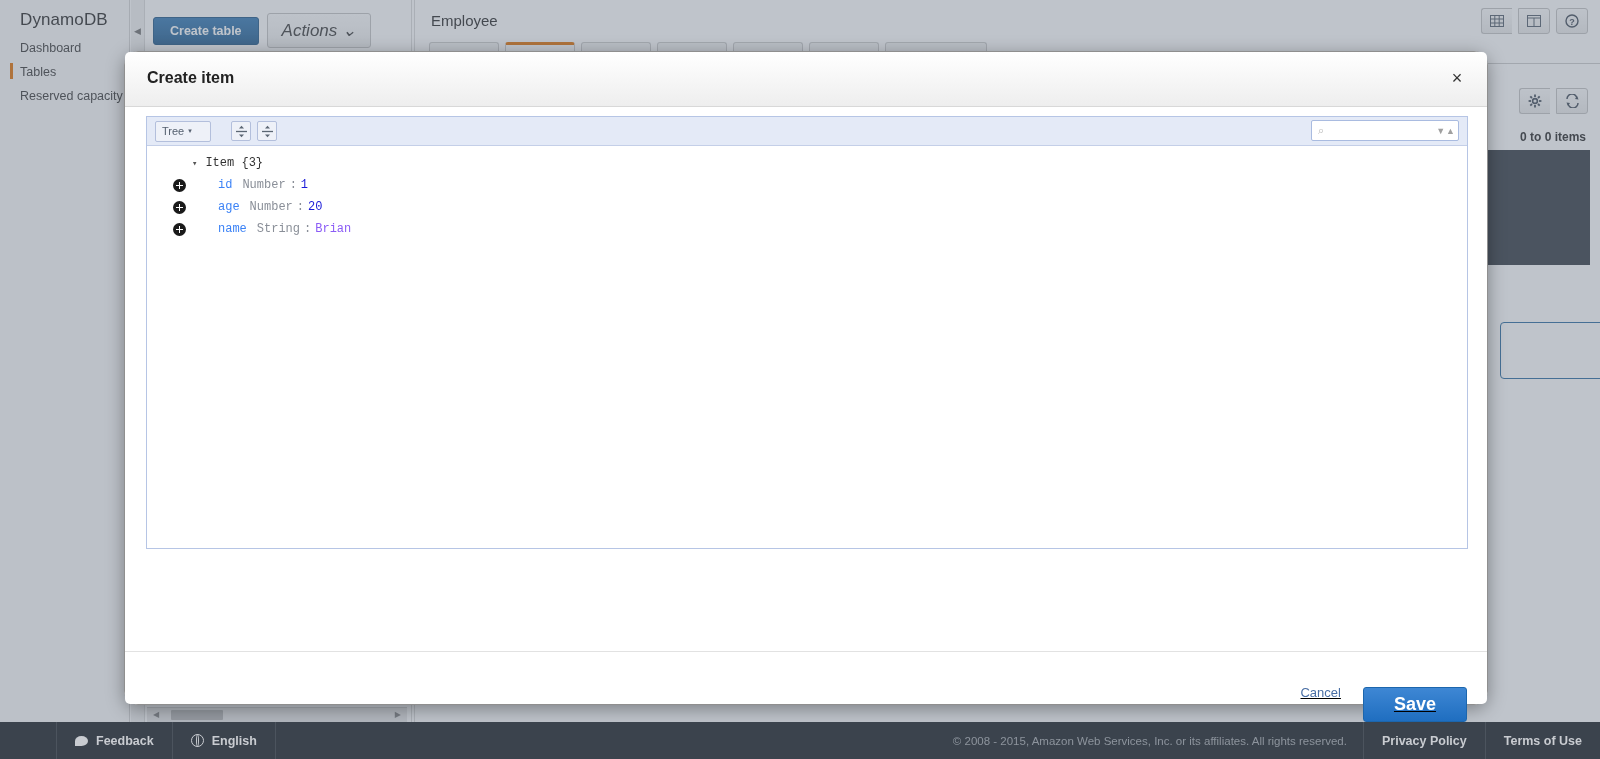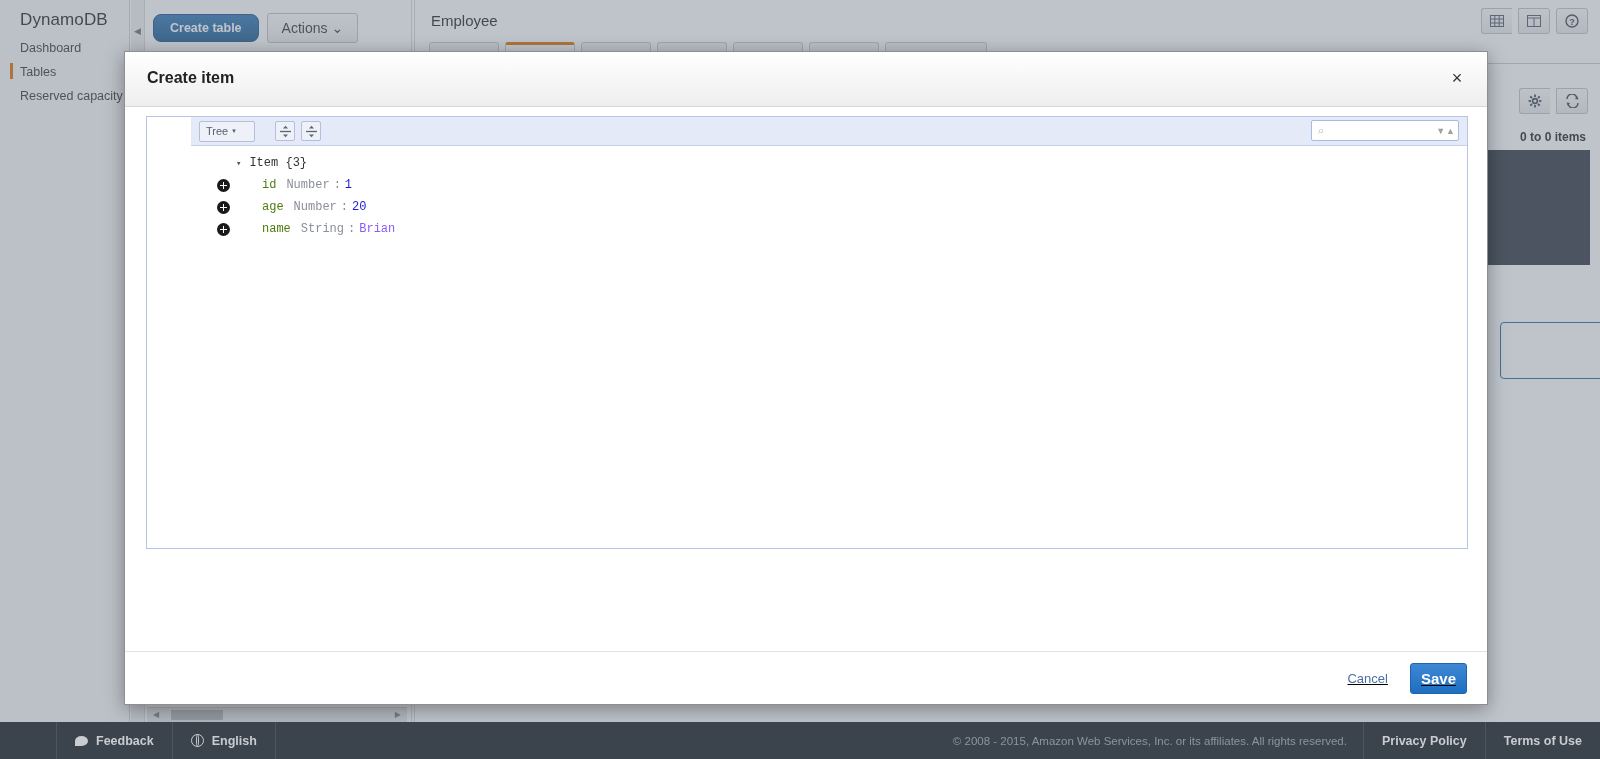--- a/index.html
+++ b/index.html
@@ -76,31 +76,32 @@
     display: flex; align-items: center; gap: 8px;
   }
   .btn-primary-sm {
     background: #2e6da4;
     background-image: linear-gradient(#3d7fb8, #2c6596);
     border: 1px solid #2a5f8e;
     color: #fff;
     font-size: 12.5px;
     font-weight: bold;
     padding: 6px 16px;
-    border-radius: 8px;
+    border-radius: 3px;
     cursor: pointer;
   }
   .btn-plain-sm {
     background: linear-gradient(#fdfdfd, #eeeeee);
     border: 1px solid #c6c6c6;
     color: #444;
-    font-size: 14px;
+    font-size: 17px;
     padding: 6px 14px;
     border-radius: 3px;
     cursor: pointer;
+    font-style: italic;
   }
   .vsep {
     position: absolute;
     left: 280px; top: 0;
     width: 1px; height: 722px;
     background: #dddddd;
   }
   .vsep2 {
     position: absolute;
     left: 283px; top: 0;
@@ -210,21 +211,21 @@
     background: rgba(96,108,124,0.40);
   }
 
   
   #modal {
     position: absolute;
     left: 124px; top: 51px;
     width: 1364px; height: 654px;
     background: #fff;
     border: 1px solid #8f8f8f;
-    border-radius: 0;
+    border-radius: 14px;
     box-shadow: 0 4px 18px rgba(0,0,0,.35);
     box-sizing: border-box;
   }
   .modal-header {
     height: 54px;
     background: linear-gradient(#ffffff, #eeeeee);
     border-bottom: 1px solid #d8d8d8;
     border-radius: 5px 5px 0 0;
     position: relative;
   }
@@ -247,21 +248,20 @@
     background: none; border: none;
     font-family: "Liberation Sans", sans-serif;
   }
   .modal-body {
     position: absolute;
     left: 21px; top: 64px;
     width: 1322px; height: 433px;
     border: 1px solid #b6c5e5;
     box-sizing: border-box;
     background: #fff;
-    padding-left: 44px;
   }
   .editor-toolbar {
     height: 28px;
     background: #e4eaf7;
     border-bottom: 1px solid #c4cfe8;
     position: relative;
     display: flex;
     align-items: center;
     padding-left: 8px;
     gap: 6px;
@@ -359,21 +359,21 @@
   .tree-root .caret {
     font-size: 9px; color: #555;
     margin-right: 8px;
     cursor: pointer;
   }
   .tree-root .label { color: #333; }
 
   .tree-key {
     display: inline-block;
     text-align: center;
-    color: #4d7c0f;
+    color: #3b82f6;
     margin-left: 26px;
   }
   .tree-type {
     color: #8a8f98;
     margin-left: 10px;
   }
   .tree-colon { color: #8a8f98; margin: 0 4px; }
   .tree-val-number { color: #1a1ad8; }
   .tree-val-string { color: #8b5cf6; }
 
@@ -396,24 +396,25 @@
     cursor: pointer;
     background: none; border: none;
     font-family: "Liberation Sans", sans-serif;
   }
   .btn-save {
     background-image: linear-gradient(#3e87d4, #1f6ec0);
     border: 1px solid #1c66ad;
     border-radius: 3px;
     color: #fff;
     font-weight: bold;
-    font-size: 15px;
-    padding: 6px 10px;
+    font-size: 18px;
+    padding: 6px 30px;
     cursor: pointer;
     font-family: "Liberation Sans", sans-serif;
+    margin-top: 24px;
   }
 
   
   #statusbar {
     position: absolute;
     left: 0; bottom: 0;
     width: 1600px; height: 37px;
     background: #3b434d;
     display: flex;
     align-items: center;

